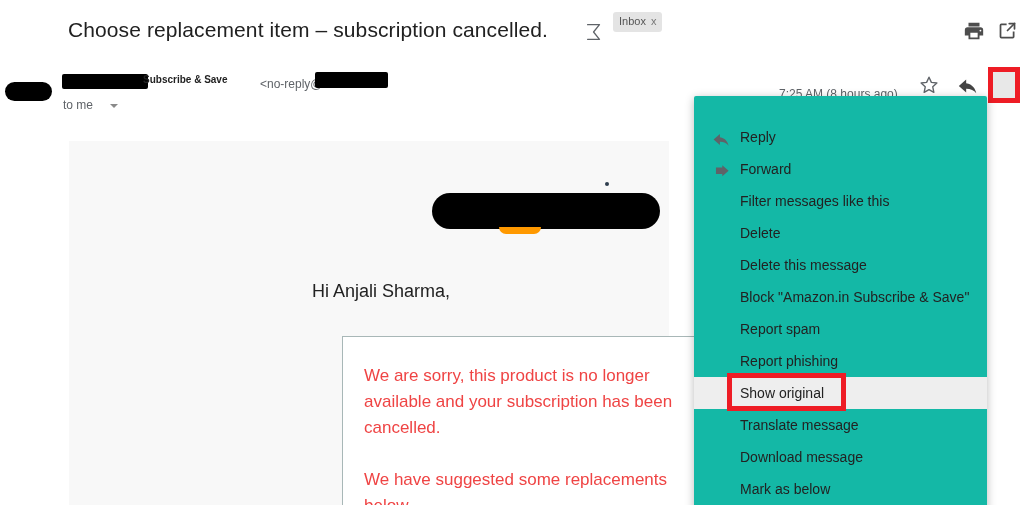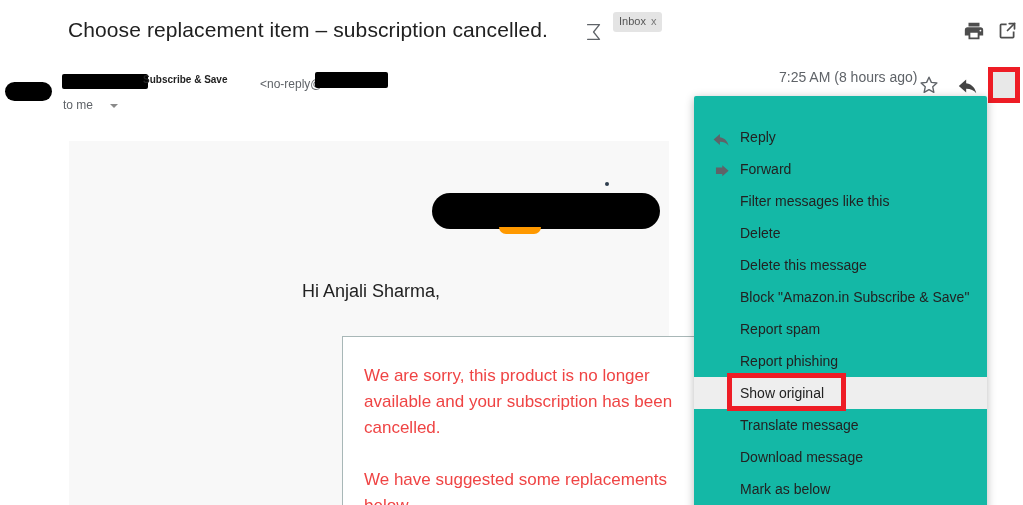--- a/index.html
+++ b/index.html
@@ -118,22 +118,22 @@
   #to-me-caret {
     position: absolute;
     left: 110px; top: 42px;
     width: 0; height: 0;
     border-left: 4px solid transparent;
     border-right: 4px solid transparent;
     border-top: 4px solid #8a8a8a;
   }
   #timestamp {
     position: absolute;
-    left: 779px; top: 7px;
-    font-size: 14px;
+    left: 779px; top: 25px;
+    font-size: 12px;
     color: #5f6368;
     white-space: nowrap;
   }
   #star-icon {
     position: absolute;
     left: 918px; top: 12px;
     width: 22px; height: 22px;
     color: #5f6368;
   }
   #reply-arrow-icon {
@@ -175,21 +175,21 @@
   }
   #logo-dot {
     position: absolute;
     left: 536px; top: 41px;
     width: 4px; height: 4px;
     background: #2f3e4e;
     border-radius: 50%;
   }
   #greeting {
     position: absolute;
-    left: 2px; top: 140px;
+    left: 12px; top: 140px;
     width: 600px;
     text-align: center;
     font-size: 18px;
     color: #222222;
   }
   #message-card {
     position: absolute;
     left: 273px; top: 195px;
     width: 400px; height: 170px;
     background: #ffffff;

